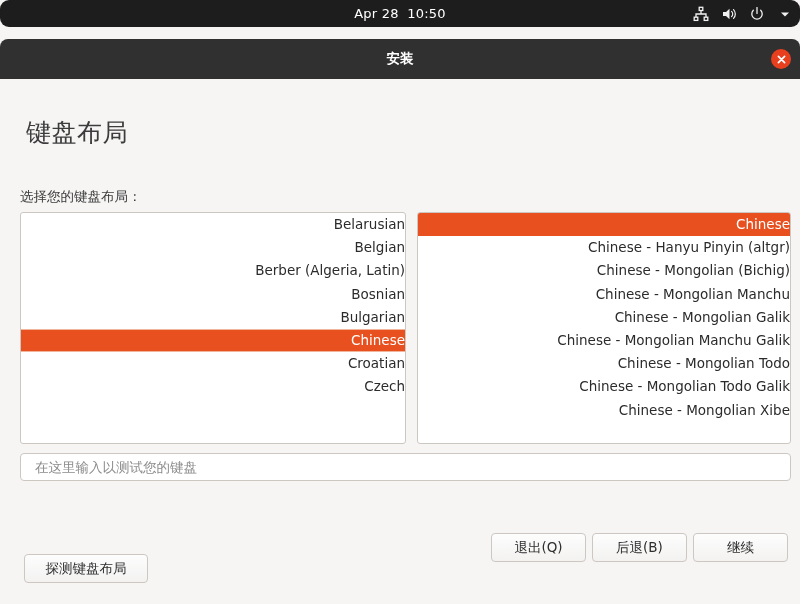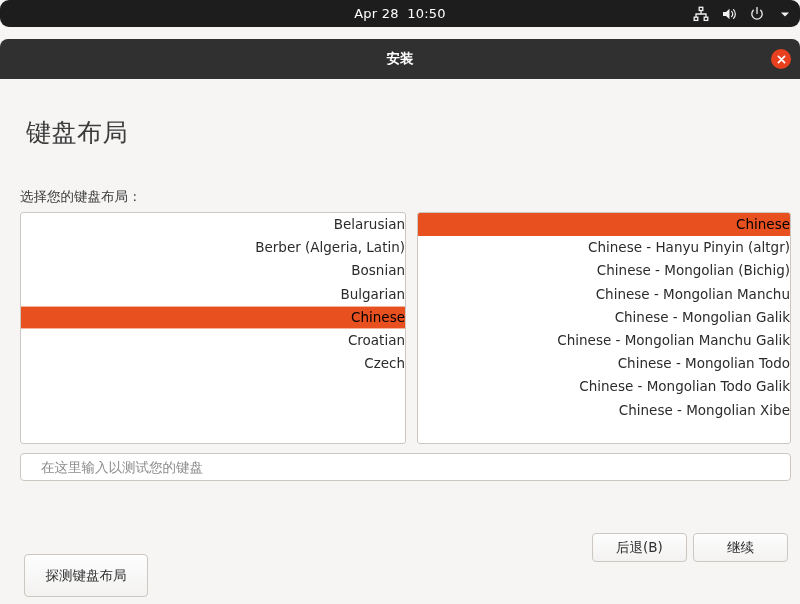--- a/index.html
+++ b/index.html
@@ -149,21 +149,21 @@
     padding: 0 0 0 7px;
     font-size: 13.5px;
     color: #2b2b2b;
     white-space: nowrap;
     overflow: hidden;
     box-sizing: border-box;
     text-align: right;
   }
   .list-row.selected {
     background: #e8511f;
-    color: #000000;
+    color: #ffffff;
   }
   #list-right .list-row.selected {
     box-shadow: none;
   }
   #list-left .list-row.selected {
     border-top: 1px solid #f0b59b;
     border-bottom: 1px solid #f0b59b;
     height: 23.2px;
     line-height: 21px;
   }
@@ -175,21 +175,21 @@
     top: 358px;
     width: 771px;
     height: 28px;
     box-sizing: border-box;
     border: 1px solid #cdc7c2;
     border-radius: 4px;
     background: #ffffff;
     font-family: "DejaVu Sans", "Liberation Sans", sans-serif;
     font-size: 13.5px;
     color: #2b2b2b;
-    padding: 0 20px;
+    padding: 0 14px;
     outline: none;
   }
   .test-input::placeholder {
     color: #8b8b8b;
     opacity: 1;
   }
 
   
   .btn {
     box-sizing: border-box;
@@ -202,21 +202,21 @@
     cursor: pointer;
     display: flex;
     align-items: center;
     justify-content: center;
   }
   #detect-btn {
     position: absolute;
     left: 16px;
     top: 459px;
     width: 124px;
-    height: 43px;
+    height: 29px;
   }
 
   
   .navbtn {
     position: absolute;
     top: 438px;
     height: 29px;
     width: 95px;
   }
   #quit-btn    { left: 483px; }
@@ -295,20 +295,21 @@
   </div>
 
   <div class="winbody">
 
     <div class="page-title">键盘布局</div>
     <div class="subtitle">选择您的键盘布局：</div>
 
     <div class="listbox" id="list-left">
       <div class="list-inner" id="list-left-inner">
           <div class="list-row">Belarusian</div>
+          <div class="list-row">Belgian</div>
           <div class="list-row">Berber (Algeria, Latin)</div>
           <div class="list-row">Bosnian</div>
           <div class="list-row">Bulgarian</div>
           <div class="list-row selected">Chinese</div>
           <div class="list-row">Croatian</div>
           <div class="list-row">Czech</div>
         </div>
     </div>
 
     <div class="listbox" id="list-right">
@@ -324,20 +325,23 @@
           <div class="list-row">Chinese - Mongolian Xibe</div>
         </div>
     </div>
 
     <input class="test-input" type="text" placeholder="在这里输入以测试您的键盘" style="">
 
     <div class="btn" id="detect-btn">
       <span>探测键盘布局</span>
     </div>
 
+    <div class="btn navbtn" id="quit-btn">
+      <span>退出(Q)</span>
+    </div>
     <div class="btn navbtn" id="back-btn">
       <span>后退(B)</span>
     </div>
     <div class="btn navbtn" id="continue-btn">
       <span>继续</span>
     </div>
 
     <div class="dots" id="progress-dots">
         <span class="dot filled"></span>
         <span class="dot filled"></span>

